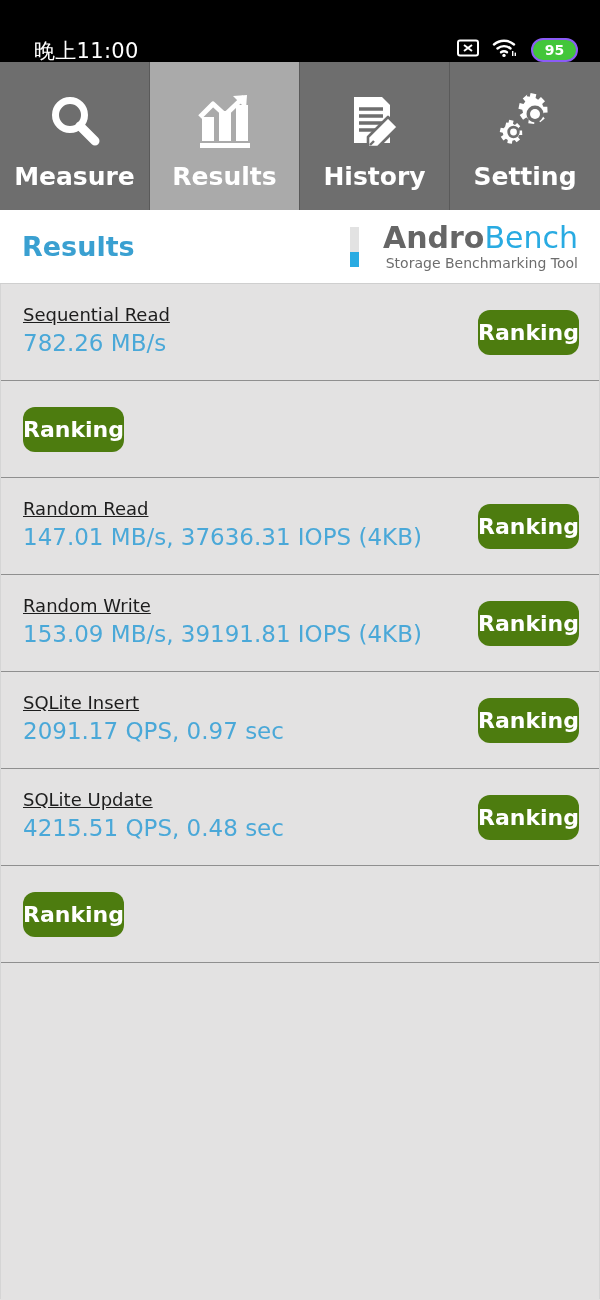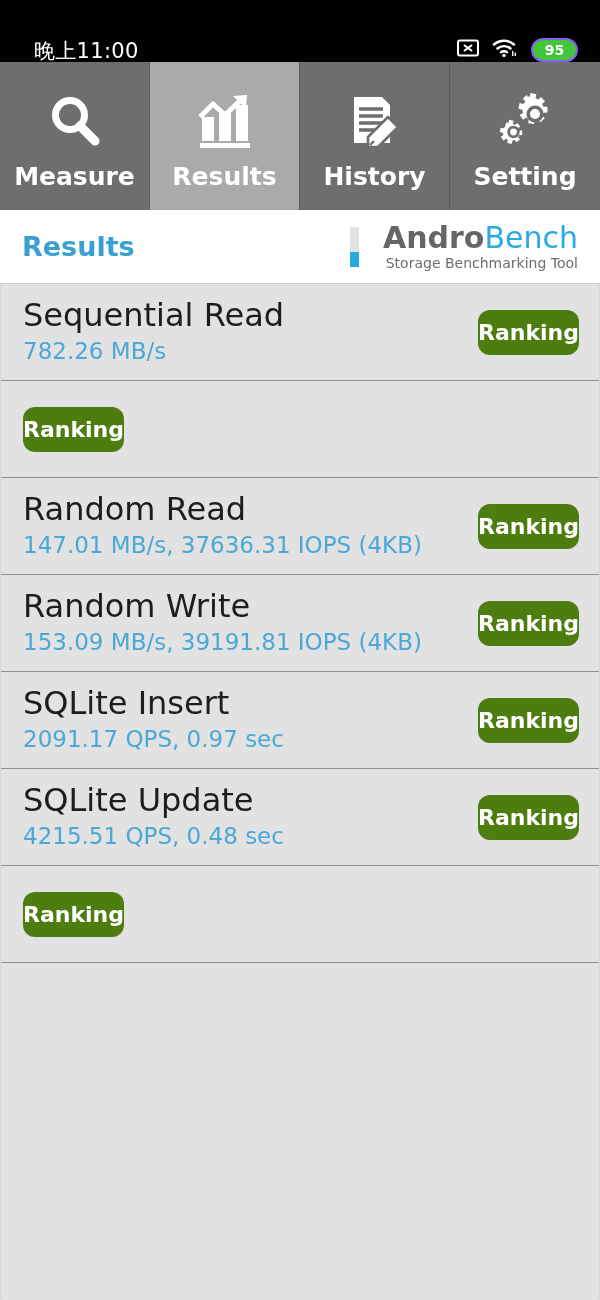--- a/index.html
+++ b/index.html
@@ -145,23 +145,24 @@
     display: flex;
     align-items: center;
     justify-content: space-between;
     padding: 0 20px 0 22px;
     border-bottom: 1px solid #8f8f8f;
     background: #e3e2e2;
   }
   .row-texts { display: flex; flex-direction: column; justify-content: center; }
   .row-title {
     color: #1d1d1d;
-    font-size: 32px;
+    font-size: 18px;
     line-height: 1.15;
     white-space: nowrap;
+    text-decoration: underline;
   }
   .row-value {
     color: #4aa8d8;
     font-size: 23px;
     line-height: 1.3;
     margin-top: 4px;
     white-space: nowrap;
   }
   .ranking-btn {
     background: #4d7c0f;

